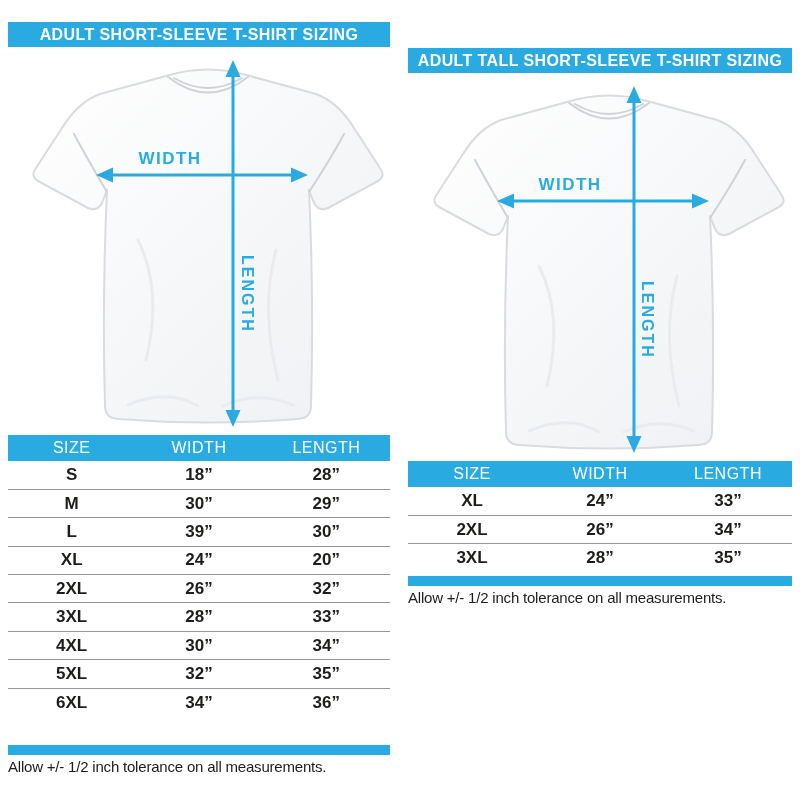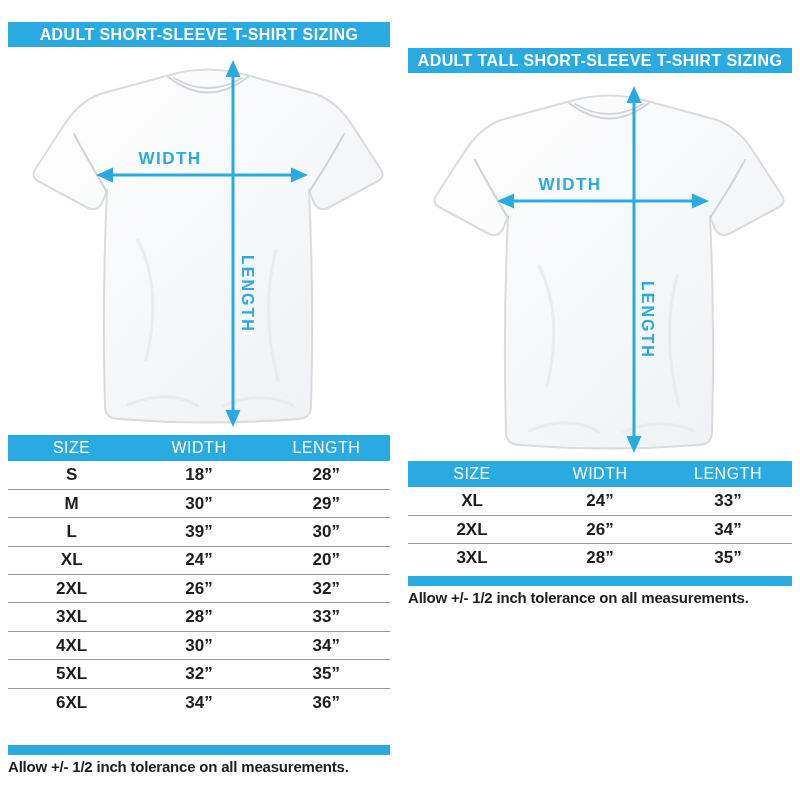--- a/index.html
+++ b/index.html
@@ -52,21 +52,21 @@
   .size-table td{
     color:var(--ink);font-weight:bold;font-size:17px;
     height:28.4px;text-align:center;vertical-align:middle;
   }
   .size-table tbody tr:not(:first-child){border-top:1.5px solid var(--divider);}
   .size-bar{position:absolute;left:0;right:0;height:10px;background:var(--accent);}
   .panel-left .size-bar{top:745px;}
   .panel-right .size-bar{top:550px;}
   .tolerance{
     position:absolute;left:0;right:0;
-    color:var(--ink);font-weight:bold;font-size:15px;letter-spacing:-.2px;
+    color:var(--ink);font-weight:normal;font-size:15px;letter-spacing:-.2px;
     white-space:nowrap;
   }
   .panel-left .tolerance{top:758px;}
   .panel-right .tolerance{top:563px;}
 </style>
 </head>
 <body>
 
 <div class="canvas">
 

